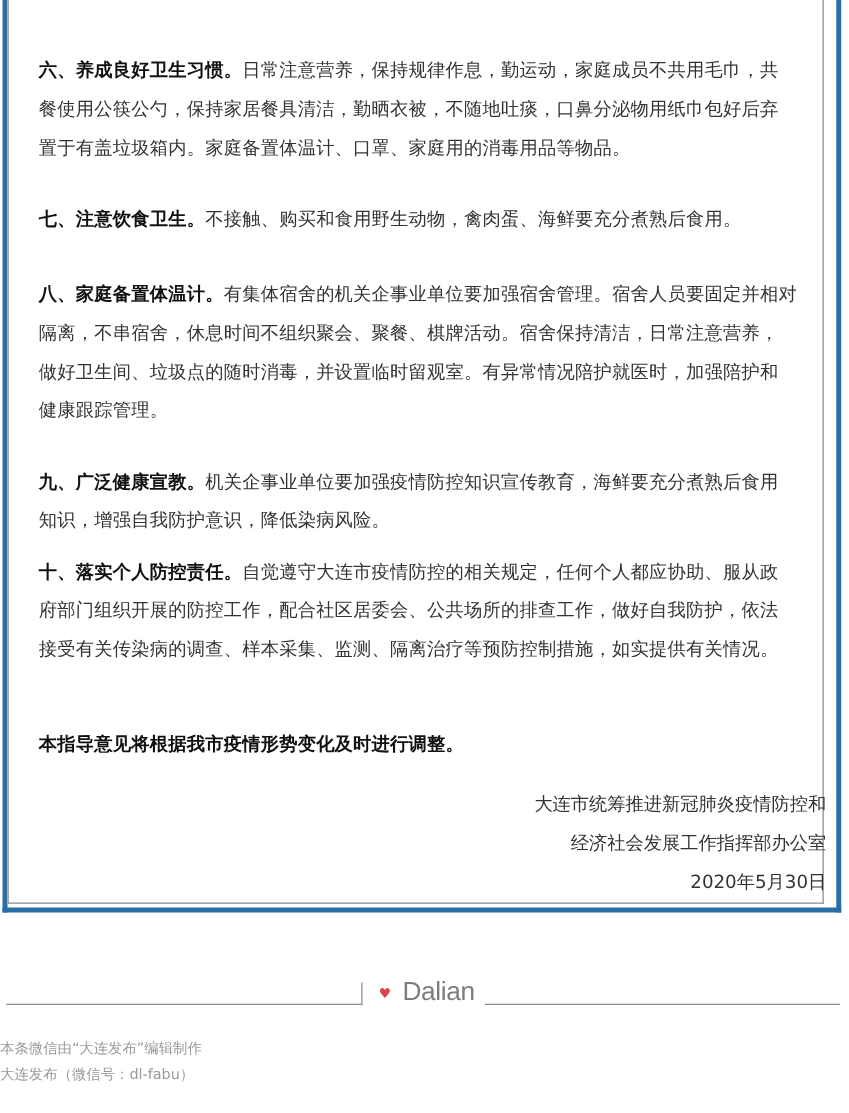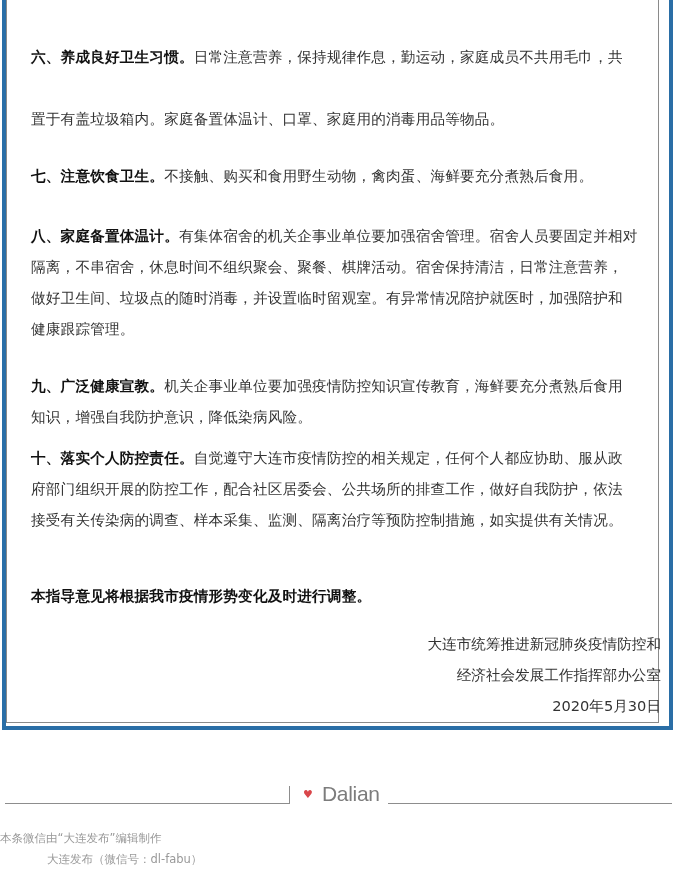--- a/index.html
+++ b/index.html
@@ -23,21 +23,21 @@
   .foot { position: absolute; left: 0; font-size: 11.5px; color: #999; line-height: 20px; }
 </style>
 </head>
 <body>
 
 <div class="frame"></div>
 <div class="inner"></div>
 
 <div class="para" style="top:29px;">
   <b>六、养成良好卫生习惯。</b><span>日常注意营养，保持规律作息，勤运动，家庭成员不共用毛巾，共</span><br>
-  <br>
+  <span>餐使用公筷公勺，保持家居餐具清洁，勤晒衣被，不随地吐痰，口鼻分泌物用纸巾包好后弃</span><br>
   <span>置于有盖垃圾箱内。家庭备置体温计、口罩、家庭用的消毒用品等物品。</span>
 </div>
 
 <div class="para" style="top:148px;">
   <b>七、注意饮食卫生。</b><span>不接触、购买和食用野生动物，禽肉蛋、海鲜要充分煮熟后食用。</span>
 </div>
 
 <div class="para" style="top:208px;">
   <b>八、家庭备置体温计。</b><span>有集体宿舍的机关企事业单位要加强宿舍管理。宿舍人员要固定并相对</span><br>
   <span>隔离，不串宿舍，休息时间不组织聚会、聚餐、棋牌活动。宿舍保持清洁，日常注意营养，</span><br>
@@ -68,13 +68,13 @@
 
 <div class="logo">
   <div class="line-l"></div>
   <div class="bar-i"></div>
   <span class="heart">♥</span>
   <span class="word">Dalian</span>
   <div class="line-r"></div>
 </div>
 
 <div class="foot" style="top:828px;">本条微信由“大连发布”编辑制作</div>
-<div class="foot" style="top:849px;margin-left:47px;">大连发布（微信号：dl-fabu）</div>
+<div class="foot" style="top:849px;">大连发布（微信号：dl-fabu）</div>
 
 </body></html>

